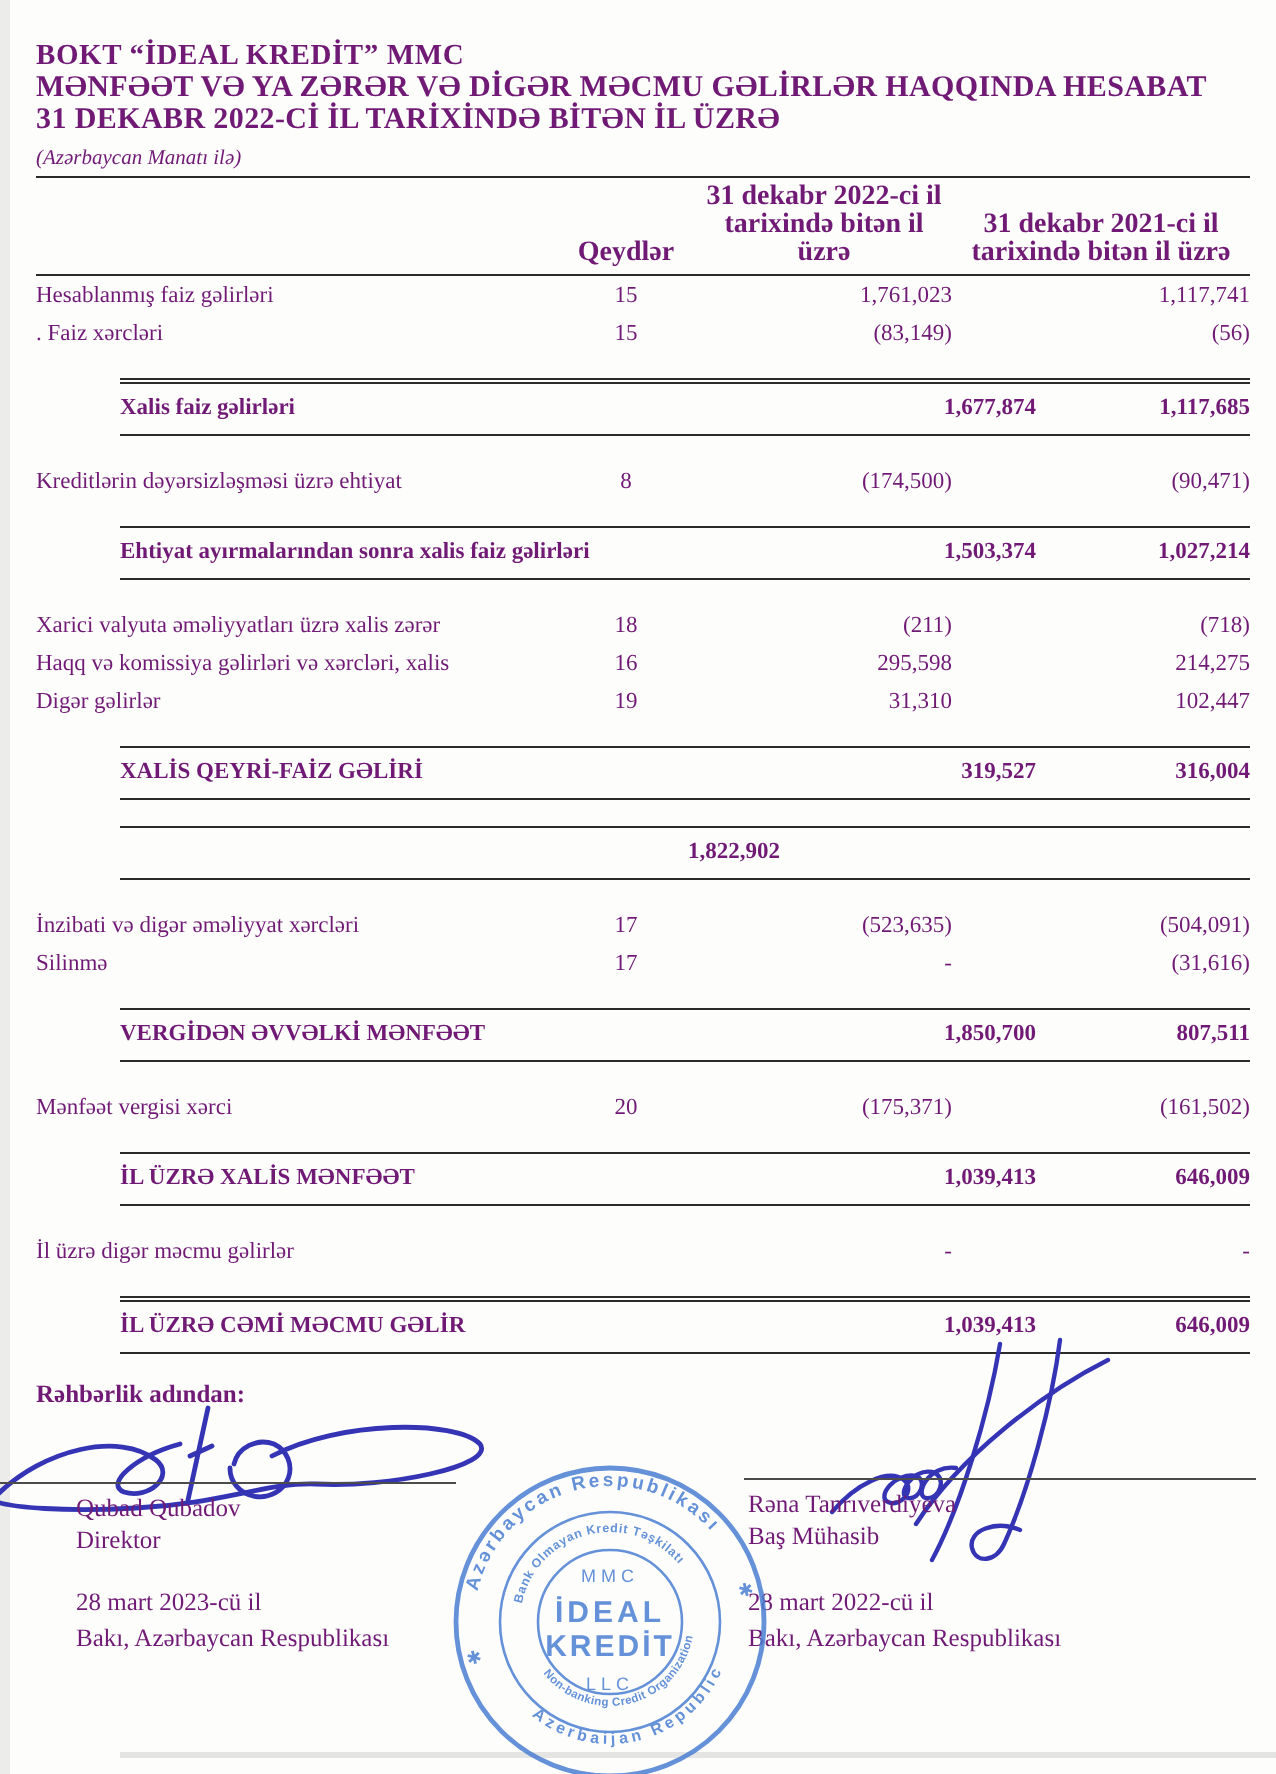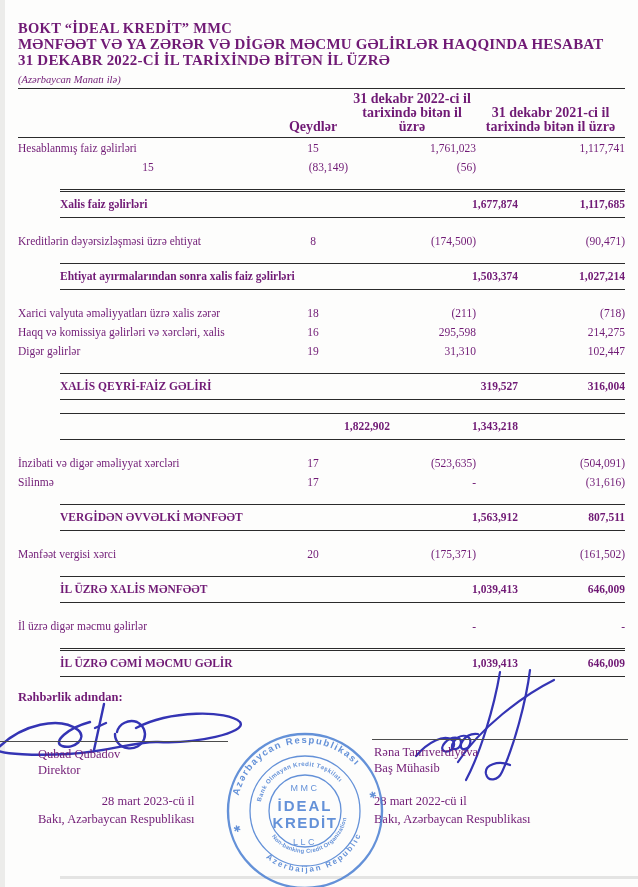--- a/index.html
+++ b/index.html
@@ -78,20 +78,21 @@
         </div>
       </div>
       <div id="table-body">
           <div class="trow item">
             <div class="cell c-label">Hesablanmış faiz gəlirləri</div>
             <div class="cell c-note">15</div>
             <div class="cell c-v2022">1,761,023</div>
             <div class="cell c-v2021">1,117,741</div>
           </div>
           <div class="trow item">
+            <div class="cell c-label">. Faiz xərcləri</div>
             <div class="cell c-note">15</div>
             <div class="cell c-v2022">(83,149)</div>
             <div class="cell c-v2021">(56)</div>
           </div>
           <div class="trow total dbl">
             <div class="cell c-label">Xalis faiz gəlirləri</div>
             <div class="cell c-note"></div>
             <div class="cell c-v2022">1,677,874</div>
             <div class="cell c-v2021">1,117,685</div>
           </div>
@@ -127,38 +128,37 @@
           </div>
           <div class="trow total">
             <div class="cell c-label">XALİS QEYRİ-FAİZ GƏLİRİ</div>
             <div class="cell c-note"></div>
             <div class="cell c-v2022">319,527</div>
             <div class="cell c-v2021">316,004</div>
           </div>
           <div class="trow total">
             <div class="cell c-note"></div>
             <div class="cell c-v2022">1,822,902</div>
-            <div class="cell c-v2021">1,343,218</div>
           </div>
           <div class="trow item gap">
             <div class="cell c-label">İnzibati və digər əməliyyat xərcləri</div>
             <div class="cell c-note">17</div>
             <div class="cell c-v2022">(523,635)</div>
             <div class="cell c-v2021">(504,091)</div>
           </div>
           <div class="trow item">
             <div class="cell c-label">Silinmə</div>
             <div class="cell c-note">17</div>
             <div class="cell c-v2022">-</div>
             <div class="cell c-v2021">(31,616)</div>
           </div>
           <div class="trow total">
             <div class="cell c-label">VERGİDƏN ƏVVƏLKİ MƏNFƏƏT</div>
             <div class="cell c-note"></div>
-            <div class="cell c-v2022">1,563,912</div>
+            <div class="cell c-v2022">1,850,700</div>
             <div class="cell c-v2021">807,511</div>
           </div>
           <div class="trow item gap">
             <div class="cell c-label">Mənfəət vergisi xərci</div>
             <div class="cell c-note">20</div>
             <div class="cell c-v2022">(175,371)</div>
             <div class="cell c-v2021">(161,502)</div>
           </div>
           <div class="trow total">
             <div class="cell c-label">İL ÜZRƏ XALİS MƏNFƏƏT</div>
@@ -191,21 +191,21 @@
       <path d="M101,30 L112,25"></path>
       <path d="M121,36 a15,14 0 1 0 22,-12 a15,14 0 0 0 -20,10"></path>
       <path d="M142,30 C176,12 234,12 246,24 C254,35 200,46 164,44 C140,43 116,54 74,56 C40,58 10,56 2,52"></path>
     </g>
   </svg>
   <div class="sig-line" style="left:0;top:741px;width:228px;"></div>
   <div class="sig-name" style="left:38px;top:746px;">
     <div>Qubad Qubadov</div>
     <div>Direktor</div>
   </div>
-  <div class="sig-date" style="left:38px;top:792px;text-align:right;">
+  <div class="sig-date" style="left:38px;top:792px;">
     <div>28 mart 2023-cü il</div>
     <div>Bakı, Azərbaycan Respublikası</div>
   </div>
 
   <svg class="sig-svg" style="left:400px;top:668px;" width="170" height="122" viewBox="0 0 170 122">
     <g fill="none" stroke="#3434b4" stroke-width="2.2" stroke-linecap="round">
       <path d="M16,88 C28,74 44,66 52,72 C58,77 50,86 44,83 C38,80 48,68 58,70 C64,72 60,82 54,81 C48,80 56,66 66,68 C74,70 70,82 63,81 C57,80 64,64 78,66"></path>
       <path d="M100,4 C94,40 80,86 66,112"></path>
       <path d="M130,2 C126,34 114,78 102,104 C98,113 88,114 86,106 C84,97 98,92 110,97"></path>
       <path d="M58,94 C80,60 122,28 154,12"></path>

